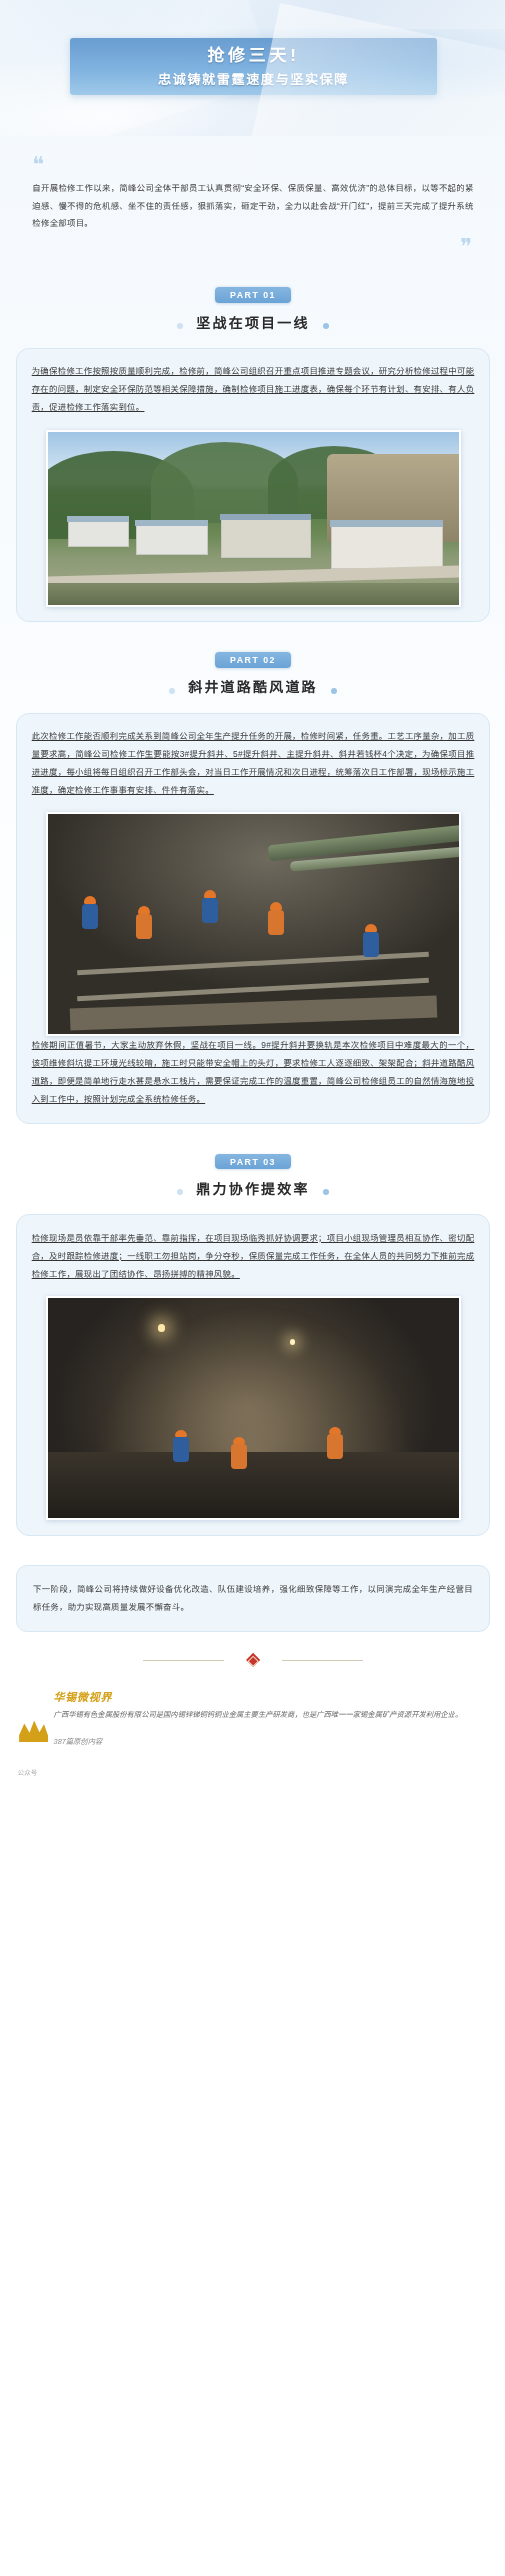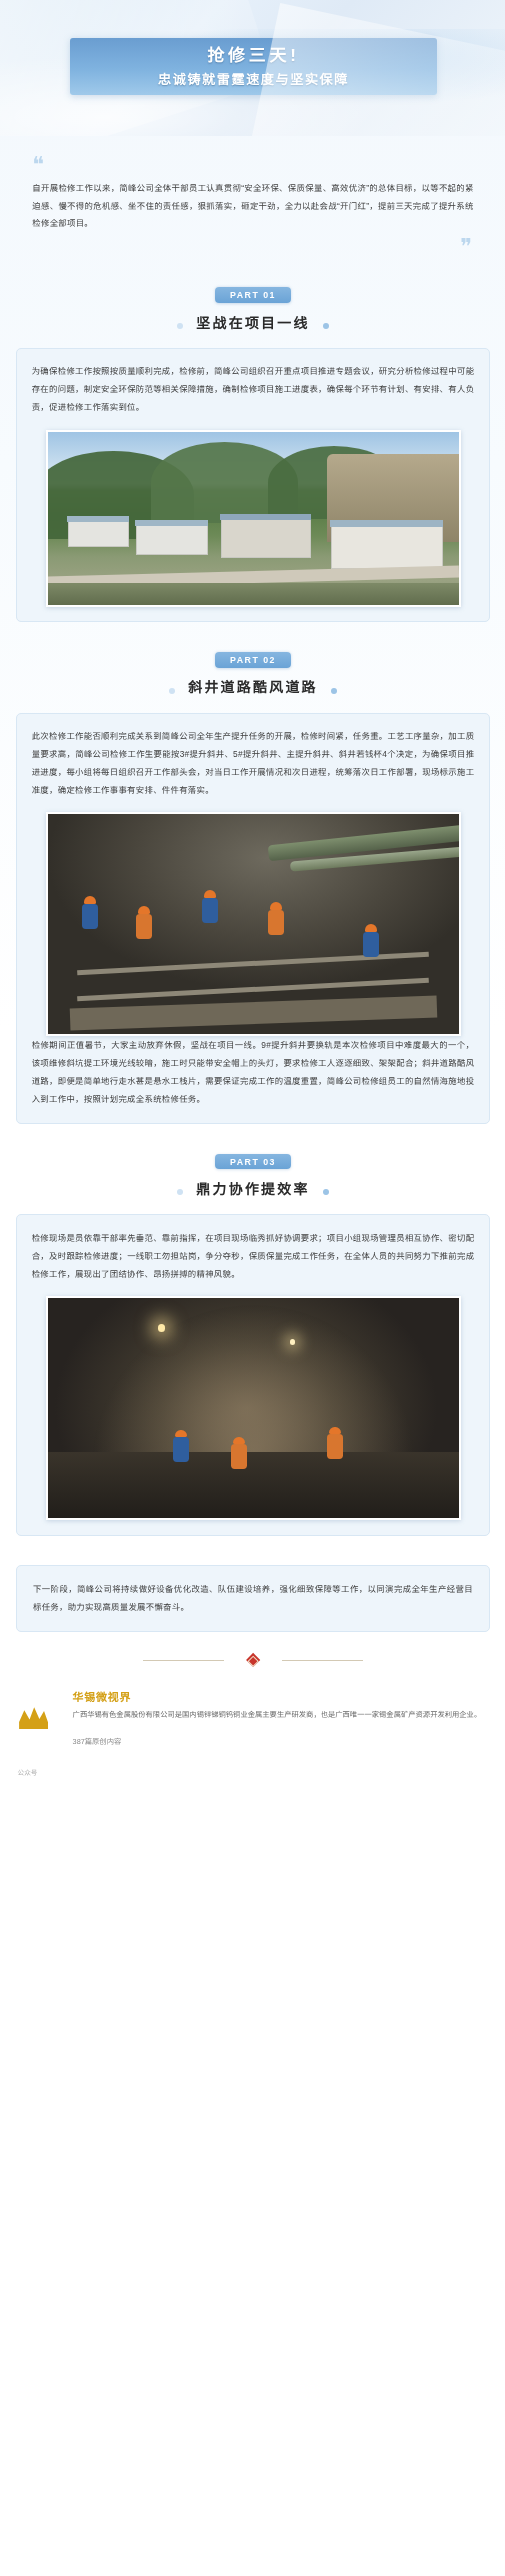--- a/index.html
+++ b/index.html
@@ -150,22 +150,23 @@
     width: 5.9px; height: 5.9px;
     border-radius: 50%;
     background: #cfe2f3;
   }
 
   
   .card {
     margin: 14.7px 16px 0 16px;
     background: #eef5fb;
     border: 0.7px solid #d8e7f4;
-    border-radius: 5px;
+    border-radius: 13px;
     padding: 13.2px 14.7px 14.7px 14.7px;
+    text-decoration: underline;
   }
   .card p {
     margin: 0;
     font-size: 8.4px;
     line-height: 2.15;
     color: #3d3d3d;
     text-align: justify;
     letter-spacing: 0.3px;
   }
   .photo {
@@ -267,21 +268,21 @@
     width: 323px; height: 183px;
     border-radius: 161px 161px 0 0;
     background: radial-gradient(ellipse at 50% 80%, rgba(160,140,110,.55), rgba(40,36,30,.1) 70%);
   }
 
   
   .closing {
     margin: 29px 16px 0 16px;
     background: #eef5fb;
     border: 0.7px solid #d8e7f4;
-    border-radius: 5px;
+    border-radius: 11px;
     padding: 14.7px 16px;
   }
   .closing p {
     margin: 0;
     font-size: 8.4px;
     line-height: 2.15;
     color: #3d3d3d;
     text-align: justify;
     letter-spacing: 0.3px;
   }
@@ -317,22 +318,23 @@
     left: 2.2px; top: 2.2px;
     width: 5.9px; height: 5.9px;
     border: 0.7px solid #f0e0c8;
   }
 
   
   .footer {
     margin-top: 11.7px;
     padding: 10.3px 17.6px 14.7px 17.6px;
     display: flex;
-    align-items: center;
-    gap: 23px;
+    align-items: flex-end;
+    gap: 4px;
+    font-style: italic;
   }
   .footer-logo {
     flex: 0 0 auto;
     width: 32px; height: 32px;
     position: relative;
   }
   .logo-shape {
     position: absolute;
     left: 1.5px; top: 4.4px;
     width: 29px; height: 23.5px;

